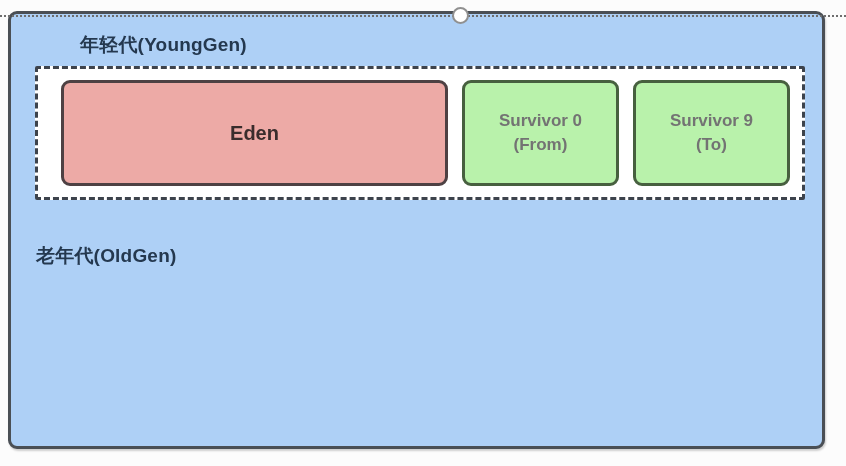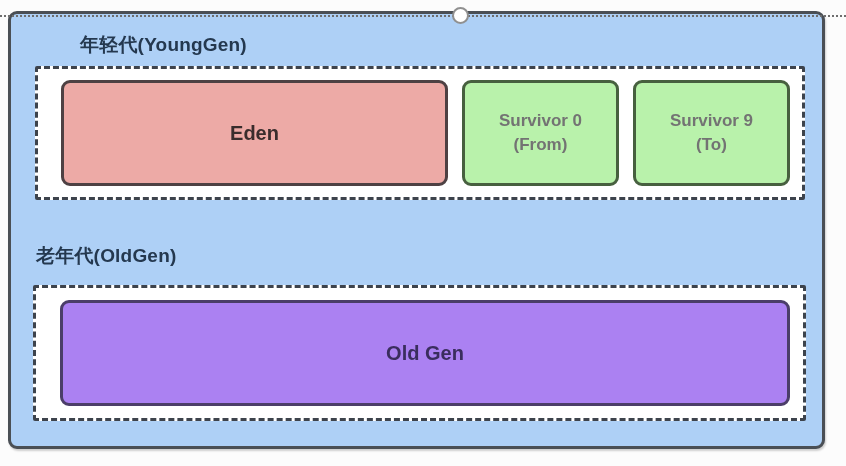--- a/index.html
+++ b/index.html
@@ -82,21 +82,18 @@
     <div class="dashed-zone young">
       <div class="region eden">Eden</div>
       <div class="region survivor">Survivor 0
 (From)</div>
       <div class="region survivor">Survivor 9
 (To)</div>
     </div>
 
     <div class="gen-title old">老年代(OldGen)</div>
 
-    <div class="dashed-zone old">
-      <div class="region oldgen">Old Gen</div>
-    </div>
 
   </div>
 
   <div class="handle"></div>
 
 </div>
 
 </body></html>

